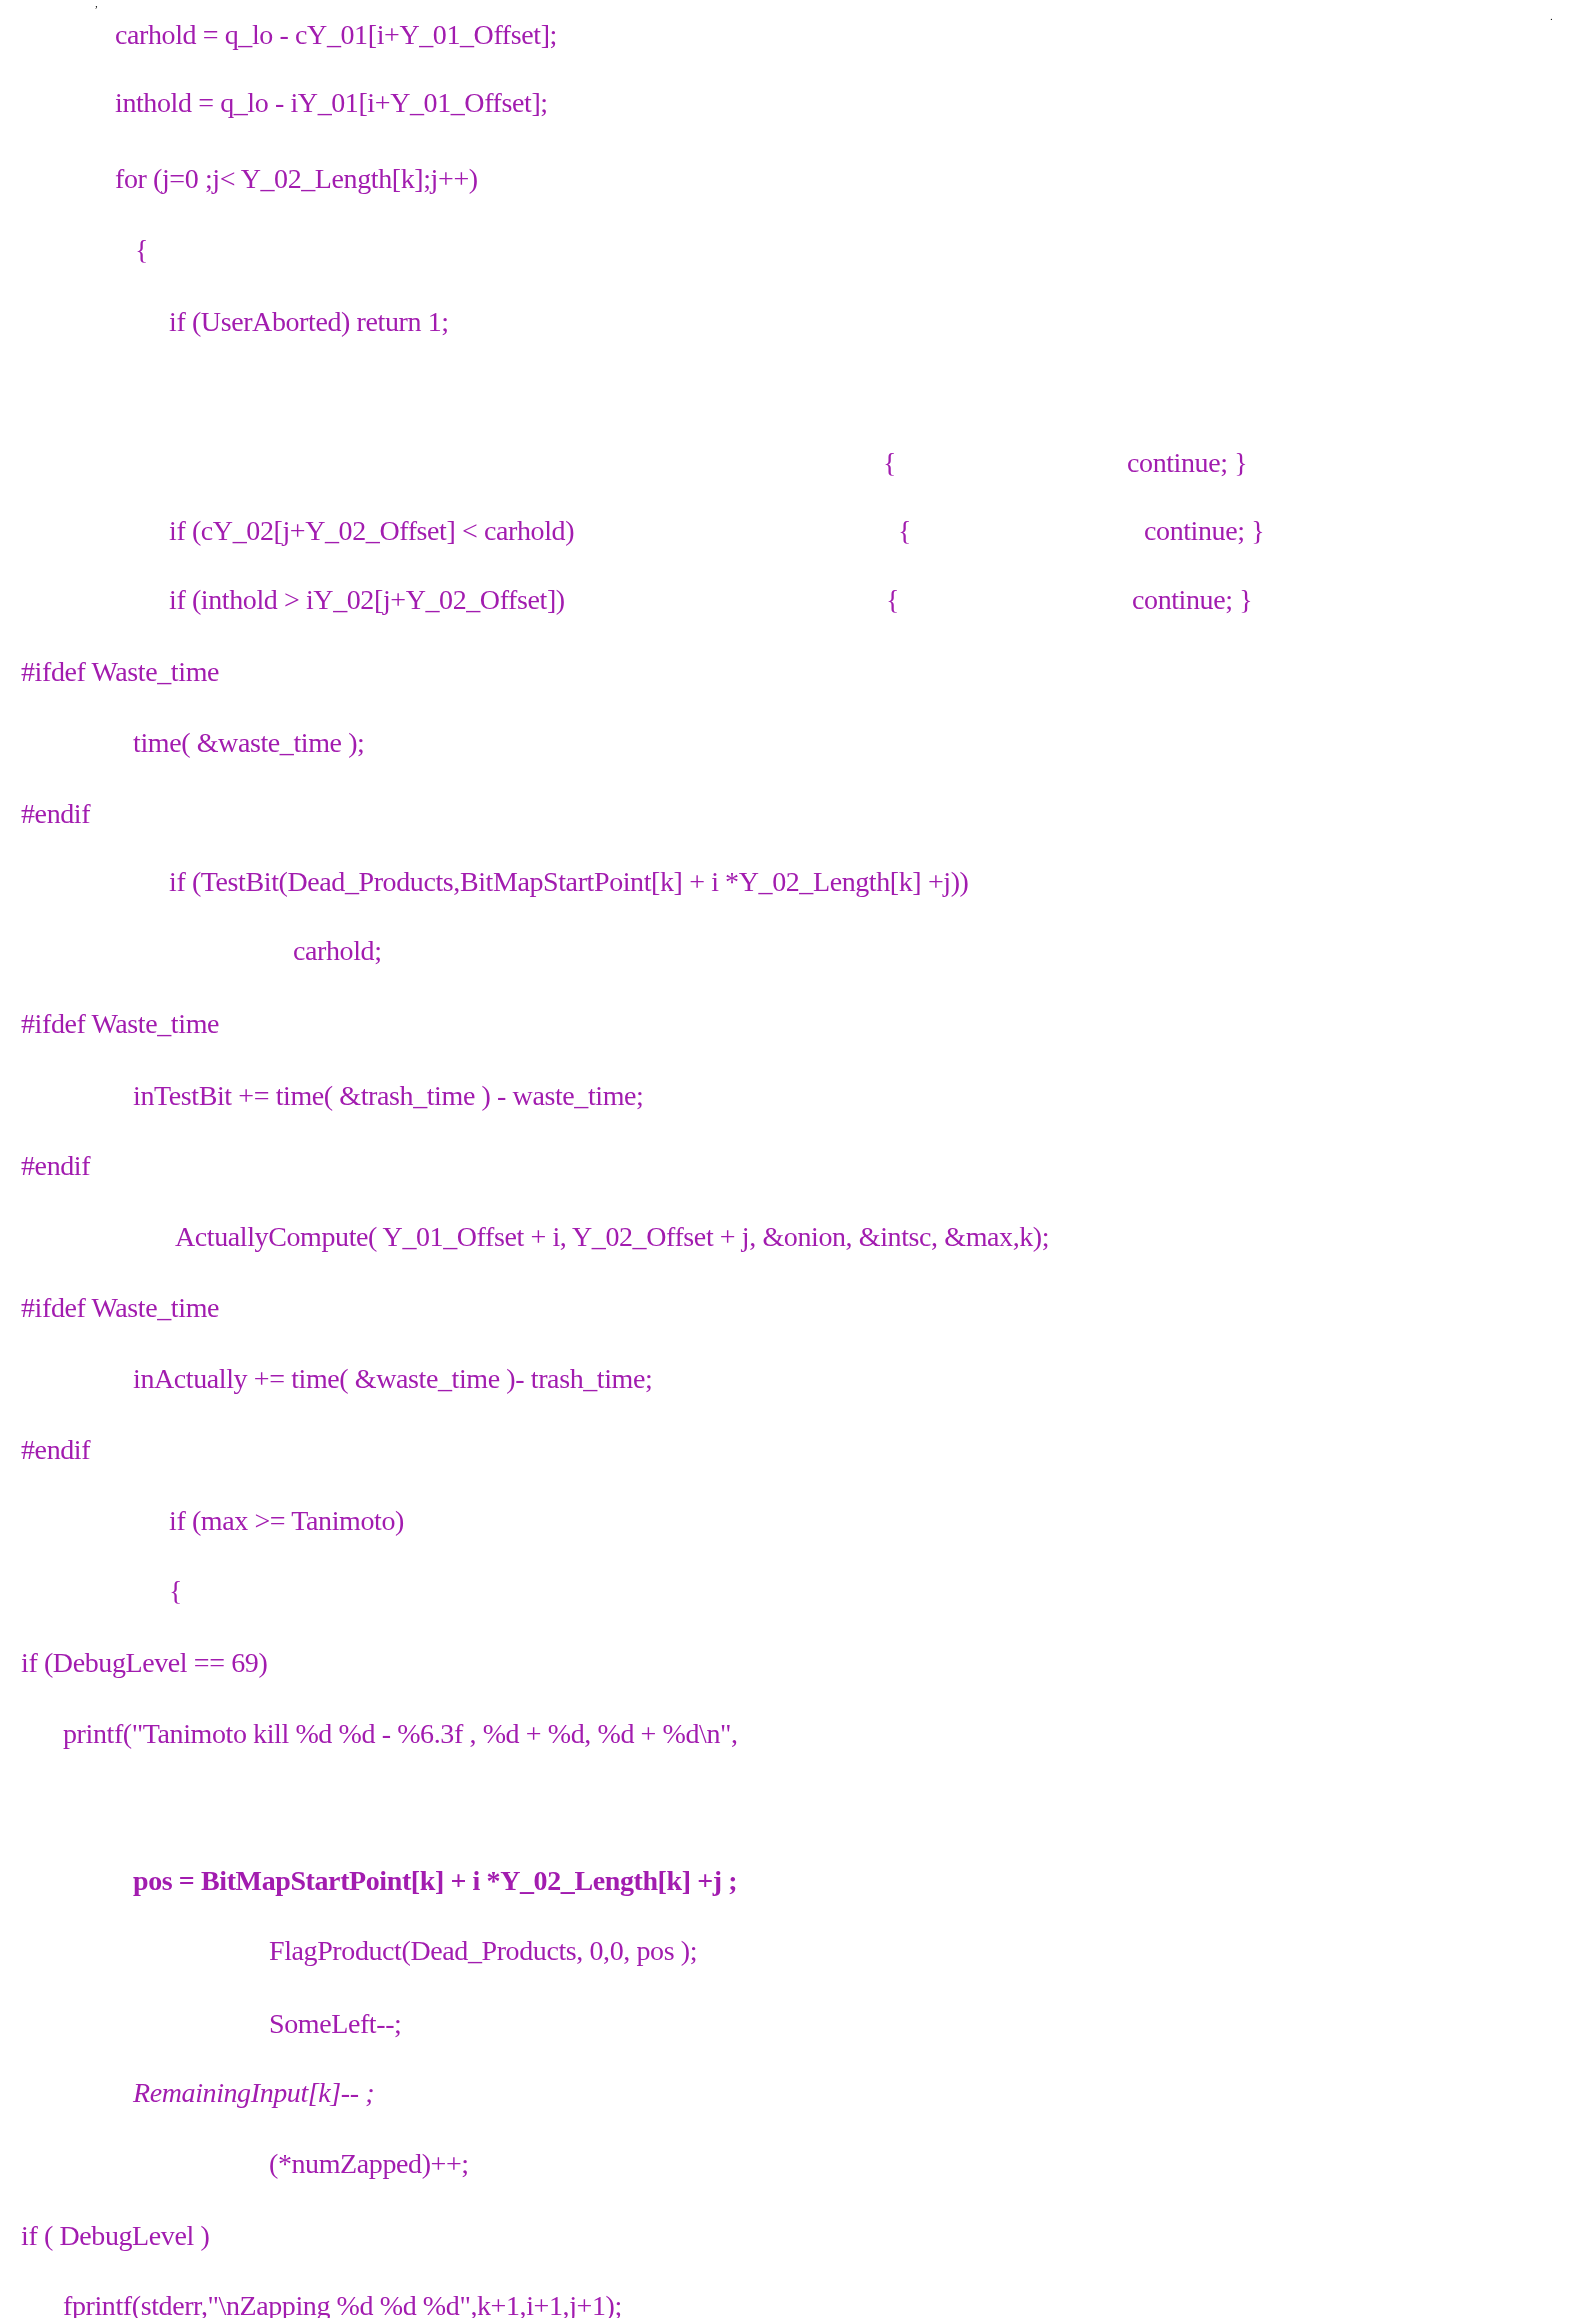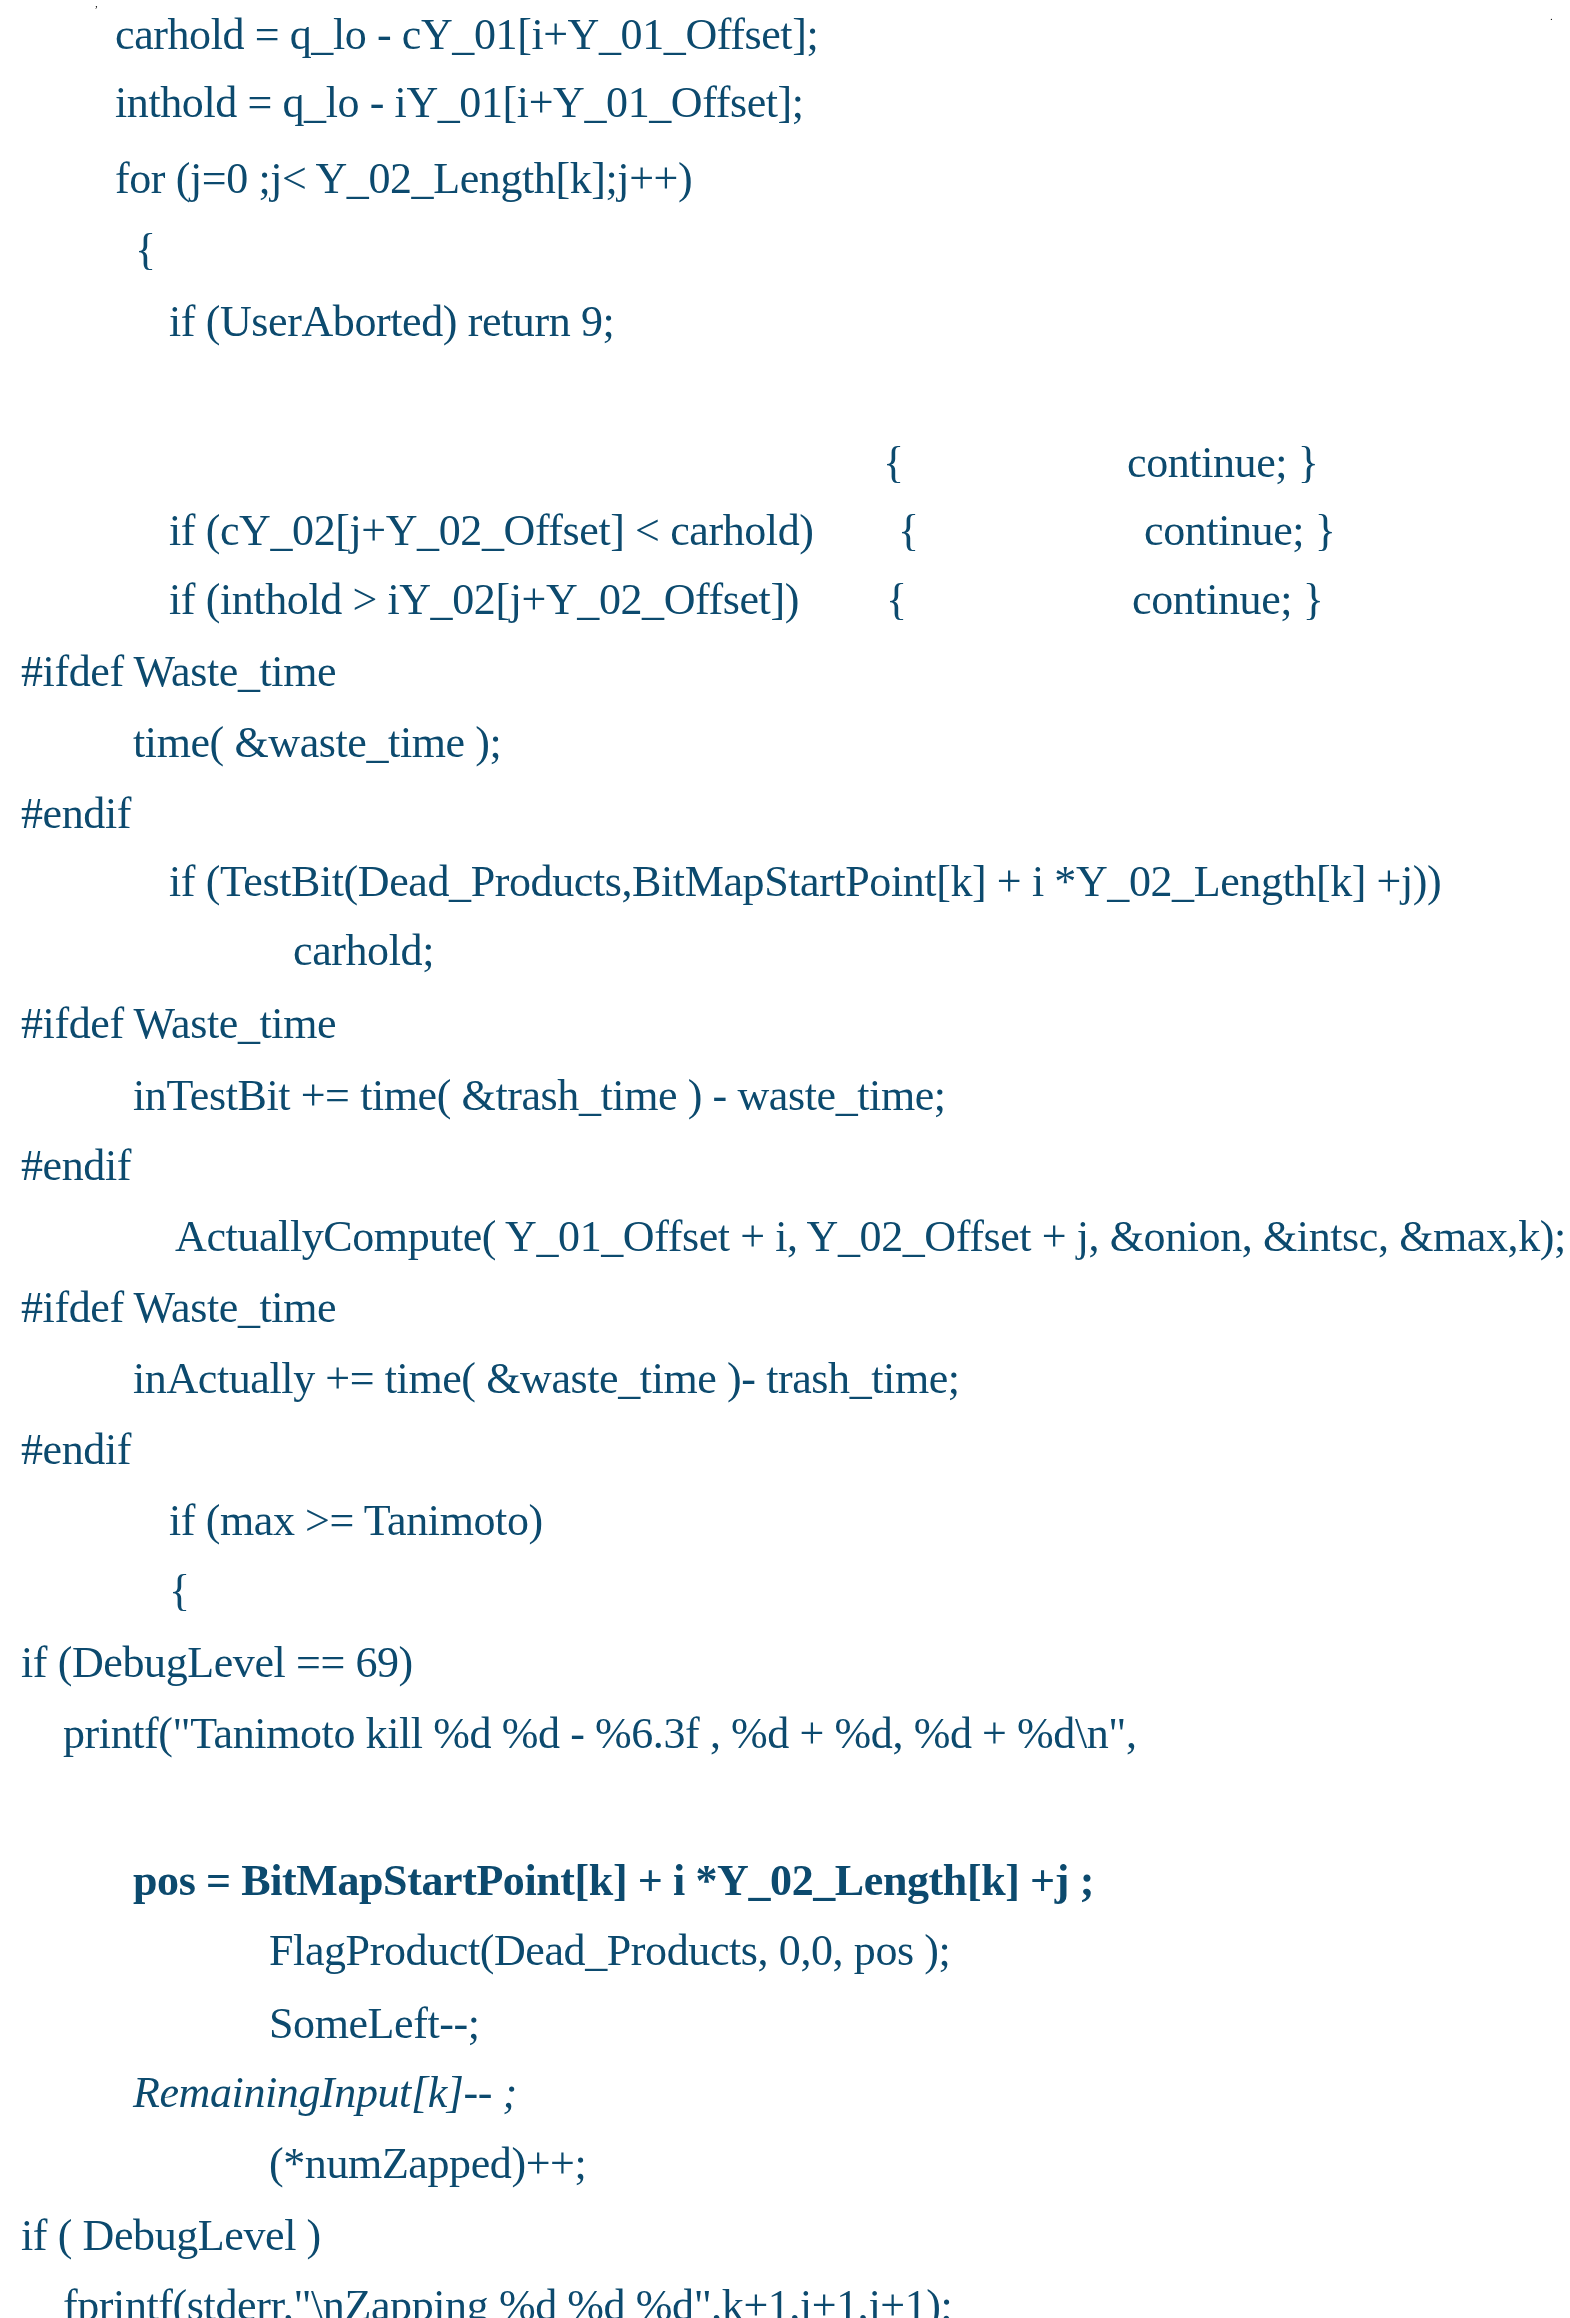--- a/index.html
+++ b/index.html
@@ -1,31 +1,31 @@
 <!DOCTYPE html>
 <html style="font-size:13px"><head>
 <meta charset="utf-8">
 <style>
   html, body { margin:0; padding:0; background:#ffffff; }
   body { width:1571px; height:2319px; position:relative; overflow:hidden; }
   .page { position:absolute; left:0; top:0; width:1571px; height:2319px; background:#fff; }
-  .ln { position:absolute; white-space:pre; font-family:"Liberation Serif", serif; font-size:44px; line-height:45px; color:#0c4a6e; letter-spacing:-0.4px; }
+  .ln { position:absolute; white-space:pre; font-family:"Liberation Serif", serif; font-size:28px; line-height:45px; color:#a21caf; letter-spacing:-0.4px; }
   .mark { position:absolute; font-family:"Liberation Serif", serif; font-size:11.2px; color:#000; }
 </style>
 </head>
 <body>
 
 <div class="page" id="page">
   <span class="mark" style="left:95px;top:-3.2px;">,</span>
   <span class="mark" style="left:1550px;top:9.6px;">.</span>
 <div class="ln" style="left: 115px; top: 12px;">carhold = q_lo - cY_01[i+Y_01_Offset];</div>
     <div class="ln" style="left: 115px; top: 80px;">inthold = q_lo - iY_01[i+Y_01_Offset];</div>
     <div class="ln" style="left: 115px; top: 156px;">for (j=0 ;j&lt; Y_02_Length[k];j++)</div>
     <div class="ln" style="left: 135px; top: 227px;">{</div>
-    <div class="ln" style="left: 169px; top: 299px;">if (UserAborted) return 9;</div>
+    <div class="ln" style="left: 169px; top: 299px;">if (UserAborted) return 1;</div>
     <div class="ln" style="left: 883px; top: 440px;">{</div>
     <div class="ln" style="left: 1127px; top: 440px;">continue; }</div>
     <div class="ln" style="left: 169px; top: 508px;">if (cY_02[j+Y_02_Offset] &lt; carhold)</div>
     <div class="ln" style="left: 898px; top: 508px;">{</div>
     <div class="ln" style="left: 1144px; top: 508px;">continue; }</div>
     <div class="ln" style="left: 169px; top: 577px;">if (inthold &gt; iY_02[j+Y_02_Offset])</div>
     <div class="ln" style="left: 886px; top: 577px;">{</div>
     <div class="ln" style="left: 1132px; top: 577px;">continue; }</div>
     <div class="ln" style="left: 21px; top: 649px;">#ifdef Waste_time</div>
     <div class="ln" style="left: 133px; top: 720px; text-align: center;">time( &amp;waste_time );</div>

